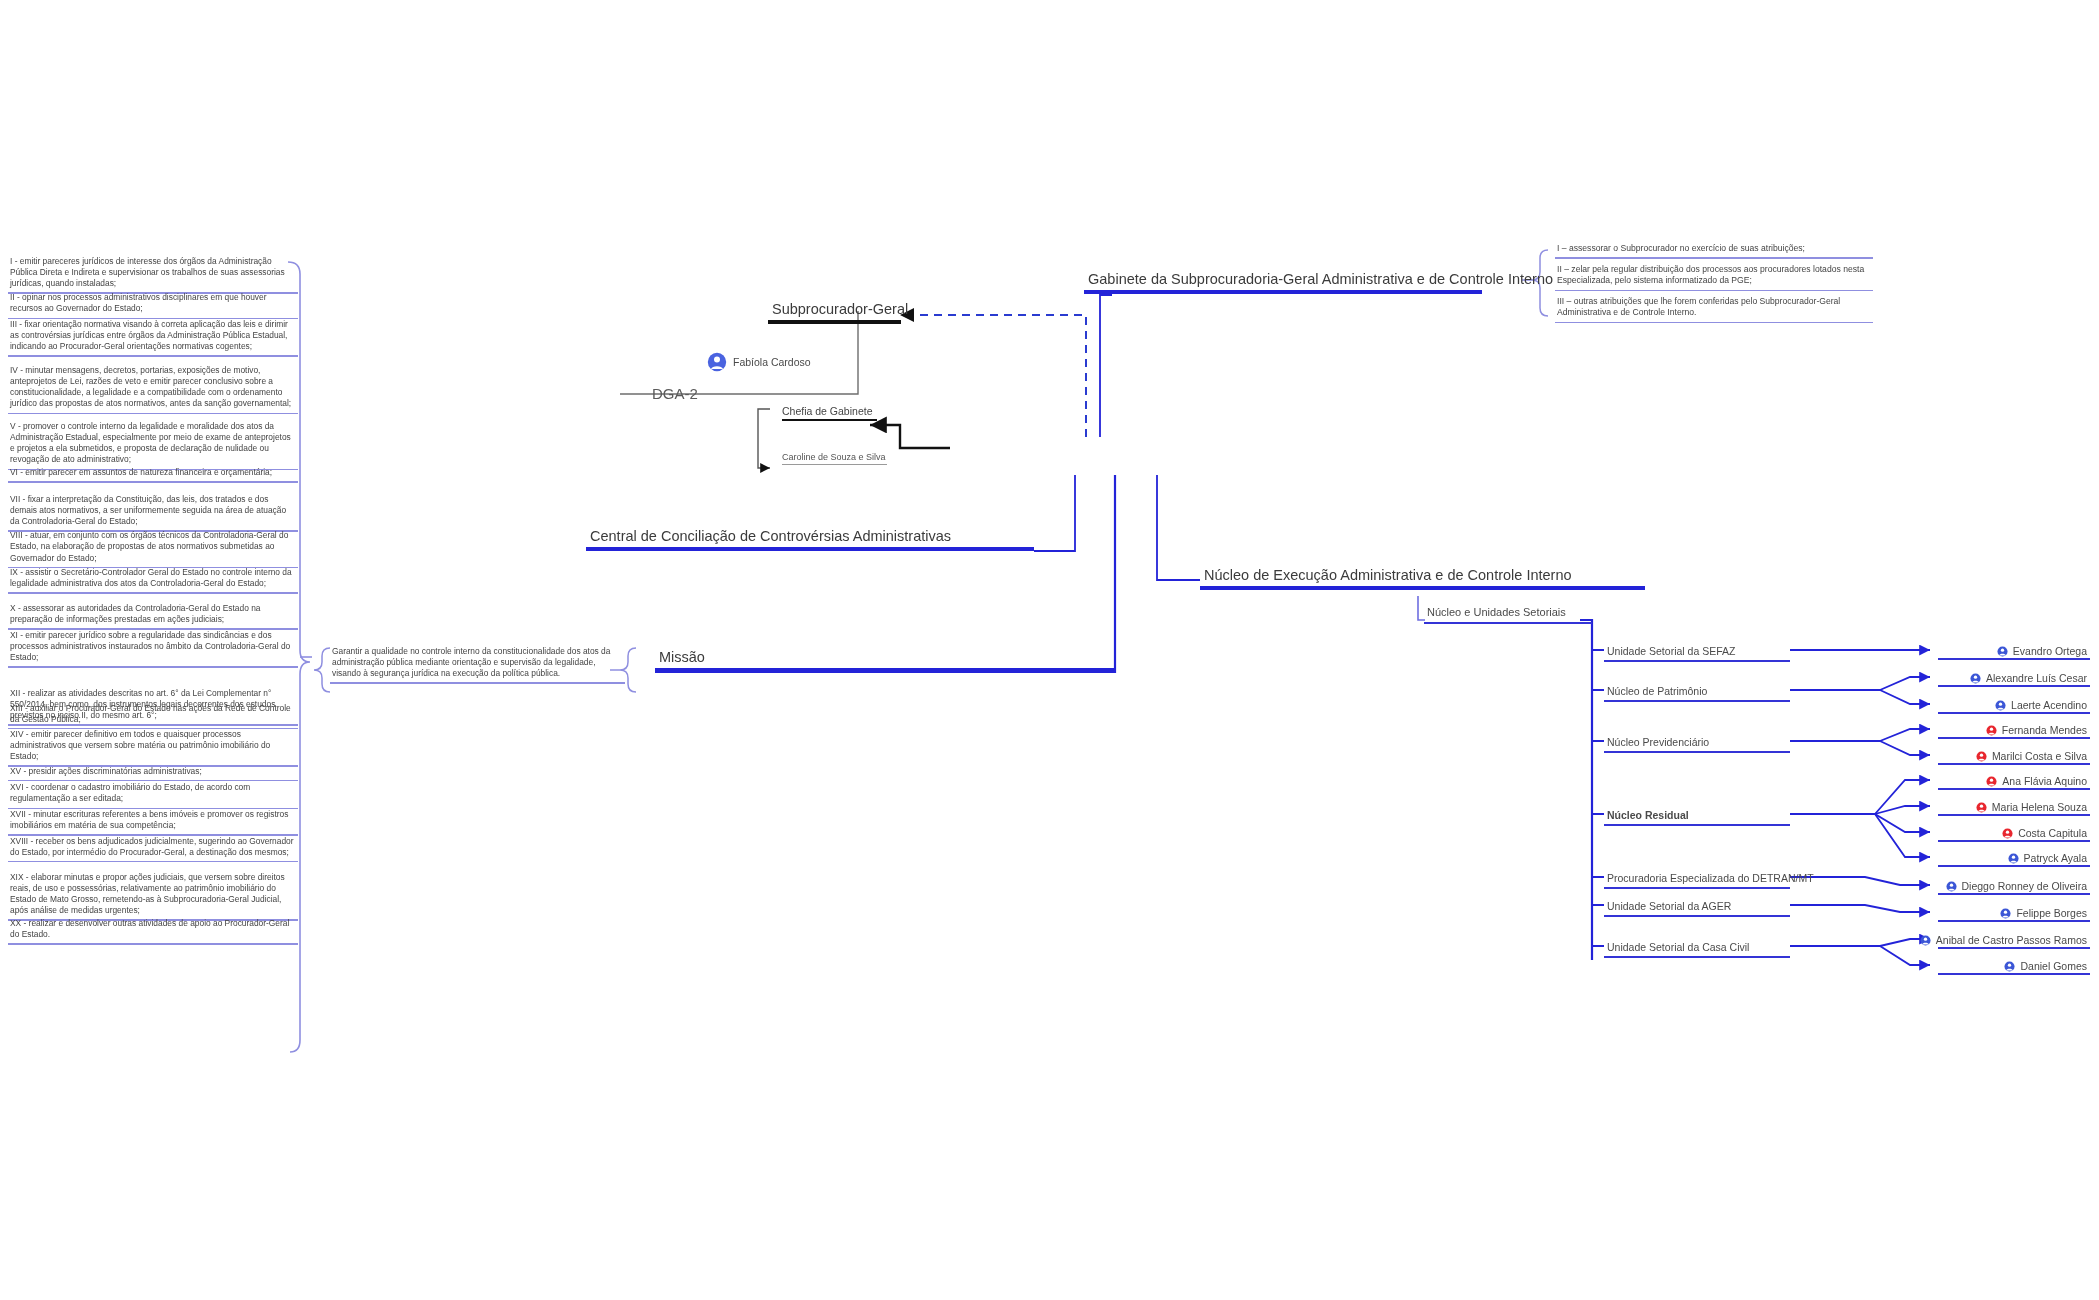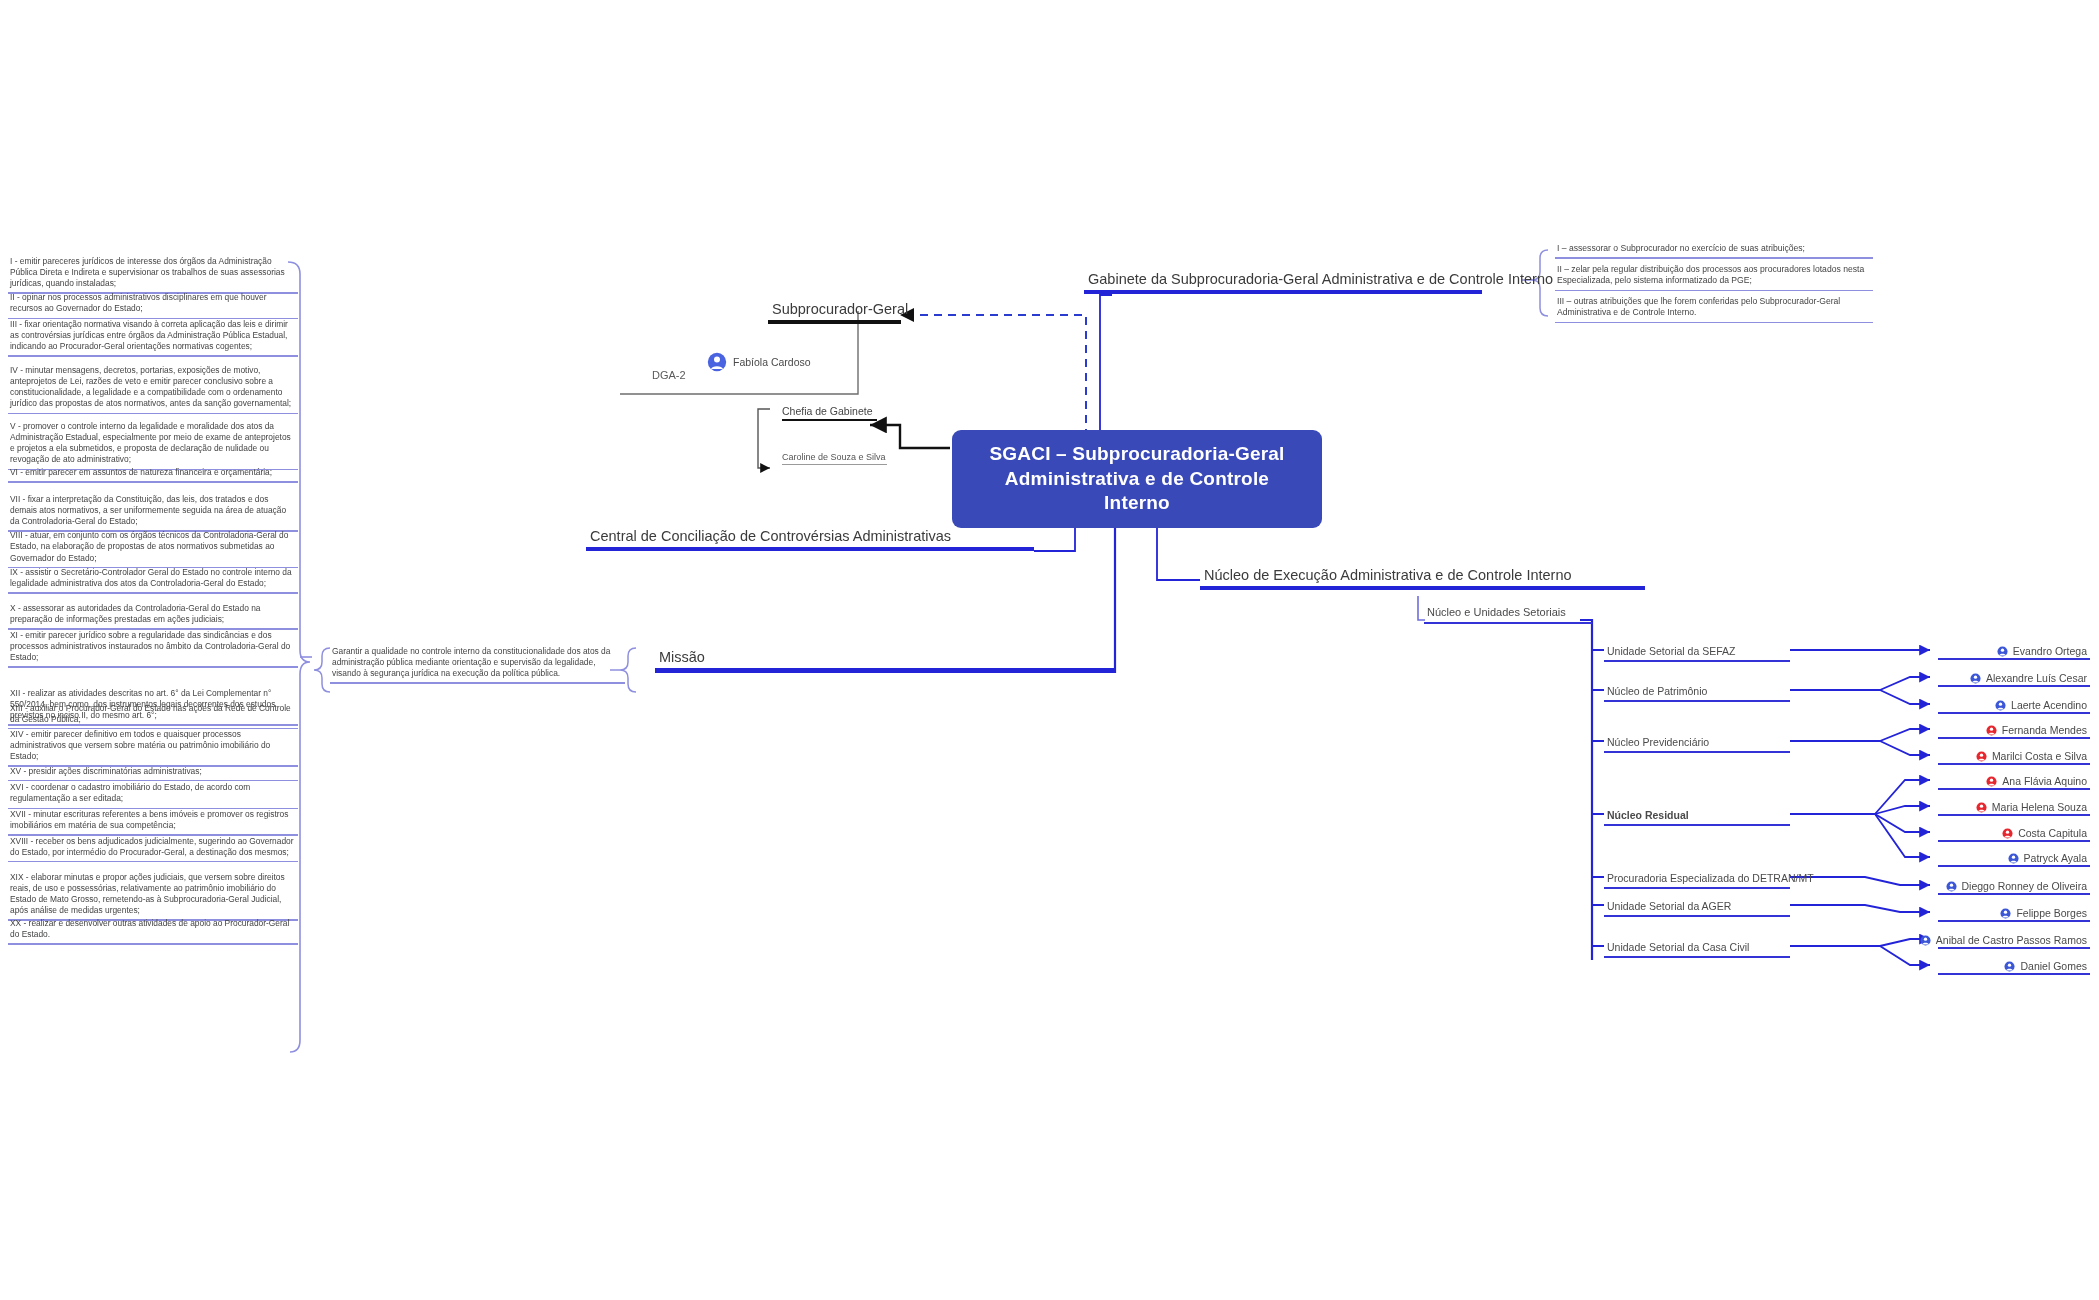--- a/index.html
+++ b/index.html
@@ -125,23 +125,24 @@
     background: #8f8fe0;
     width: 100%;
   }
 
   .gab-attr .txt { font-size: 8.6px; }
 
   .mission-box .txt { font-size: 8.4px; }
 
   .dga-label {
     position: absolute;
-    font-size: 11px;
+    font-size: 15px;
     color: #5a5a5a;
     white-space: nowrap;
+    margin-top: 16px;
   }
   .person-inline {
     position: absolute;
     display: flex;
     align-items: center;
     gap: 6px;
     white-space: nowrap;
   }
   .person-inline .nm { font-size: 10.5px; color: #4a4a4a; }
   .avatar-big { width: 20px; height: 20px; display: block; }
@@ -240,24 +241,20 @@
 
     <path d="M1790,877 L1865,877 L1900,885 L1930,885" stroke="#2323d8" stroke-width="1.8" fill="none" marker-end="url(#arrB)"></path>
 
     <path d="M1790,905 L1865,905 L1900,912 L1930,912" stroke="#2323d8" stroke-width="1.8" fill="none" marker-end="url(#arrB)"></path>
 
     <path d="M1790,946 L1880,946" stroke="#2323d8" stroke-width="1.8" fill="none"></path>
     <path d="M1880,946 L1910,939 L1930,939" stroke="#2323d8" stroke-width="1.8" fill="none" marker-end="url(#arrB)"></path>
     <path d="M1880,946 L1910,965 L1930,965" stroke="#2323d8" stroke-width="1.8" fill="none" marker-end="url(#arrB)"></path>
   </svg>
 
-  <div class="root-node" style="left:952px; top:430px; width:370px;">
-    <span class="label">SGACI – Subprocuradoria-Geral</span>
-    <span class="label">Administrativa e de Controle Interno</span>
-  </div>
 
   <div class="node lvl1 black-line" style="left:768px; top:300px; width:133px;">
     <span class="label">Subprocurador-Geral</span>
     <span class="underline"></span>
   </div>
 
   <div class="dga-label" style="left:652px; top:369px;">
     <span>DGA-2</span>
   </div>
 

